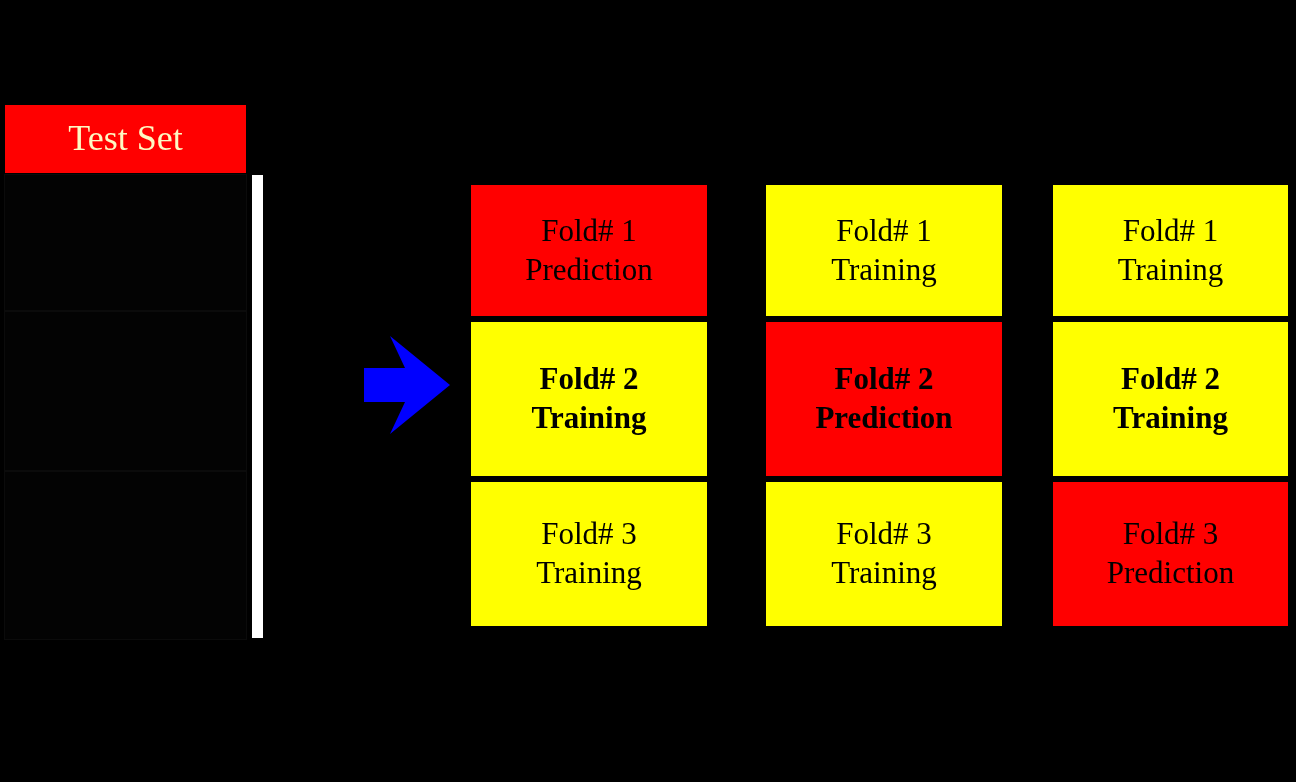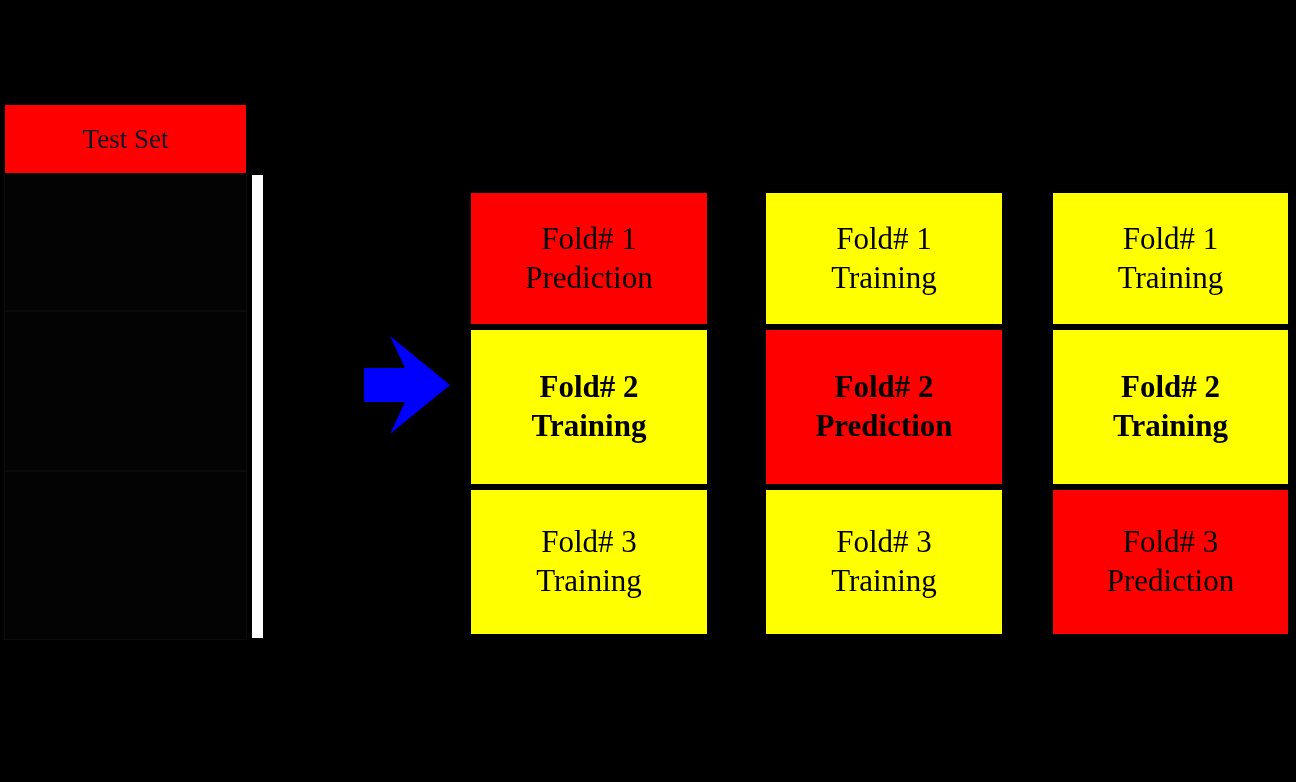--- a/index.html
+++ b/index.html
@@ -24,22 +24,22 @@
     width: 243px;
     height: 70px;
     background: #FF0000;
     border: 1px solid #000000;
     box-sizing: border-box;
     display: flex;
     align-items: center;
     justify-content: center;
   }
   .test-set-label {
-    color: #0f172a;
-    font-size: 27px;
+    color: #fef9c3;
+    font-size: 36px;
     line-height: 1.05;
     text-align: center;
     white-space: pre-line;
   }
 
   
   .dark-col {
     position: absolute;
     left: 4px;
     top: 174px;
@@ -84,21 +84,21 @@
     left: 362px;
     top: 330px;
     width: 92px;
     height: 110px;
   }
   .arrow-wrap svg { display: block; }
 
   
   .fold-col {
     position: absolute;
-    top: 190px;
+    top: 182px;
     height: 447px;
   }
   .fold-col.col0 { left: 468px;  width: 242px; }
   .fold-col.col1 { left: 763px;  width: 242px; }
   .fold-col.col2 { left: 1050px; width: 241px; }
 
   .fold-cell {
     position: absolute;
     left: 0;
     right: 0;

